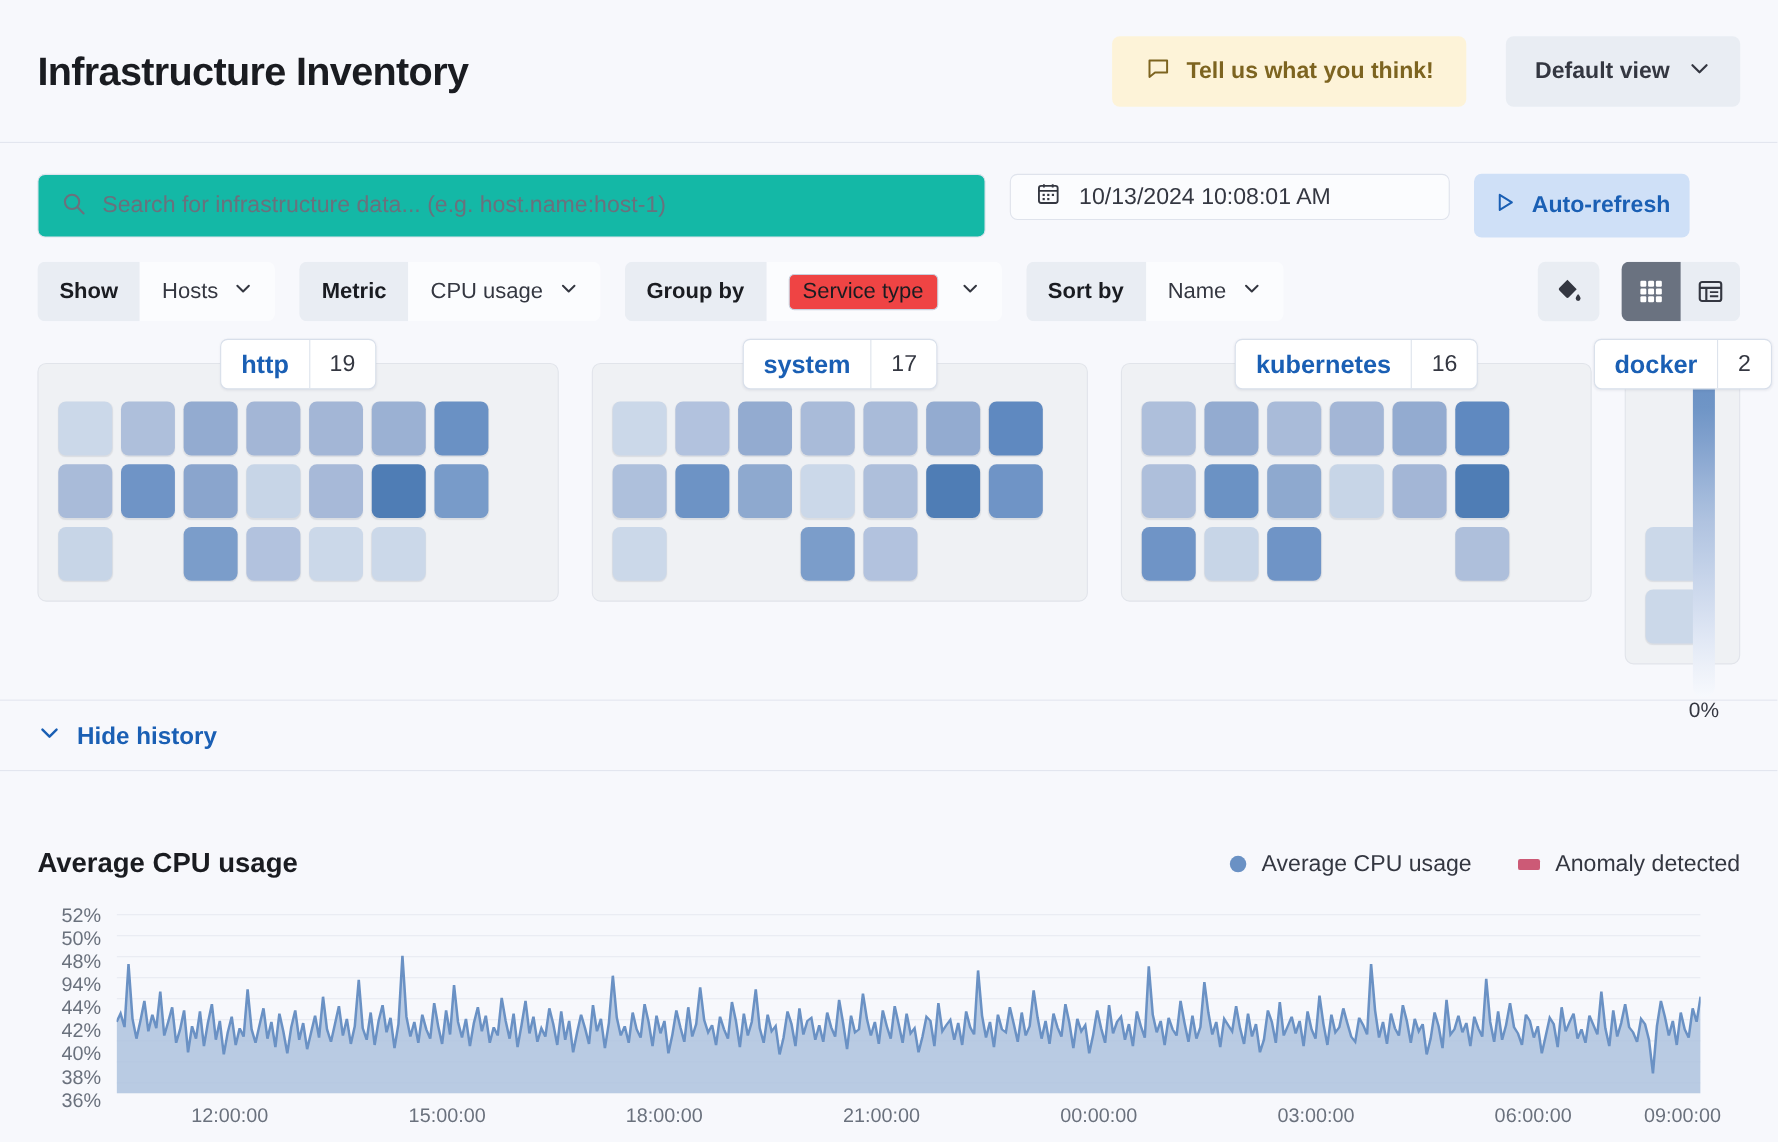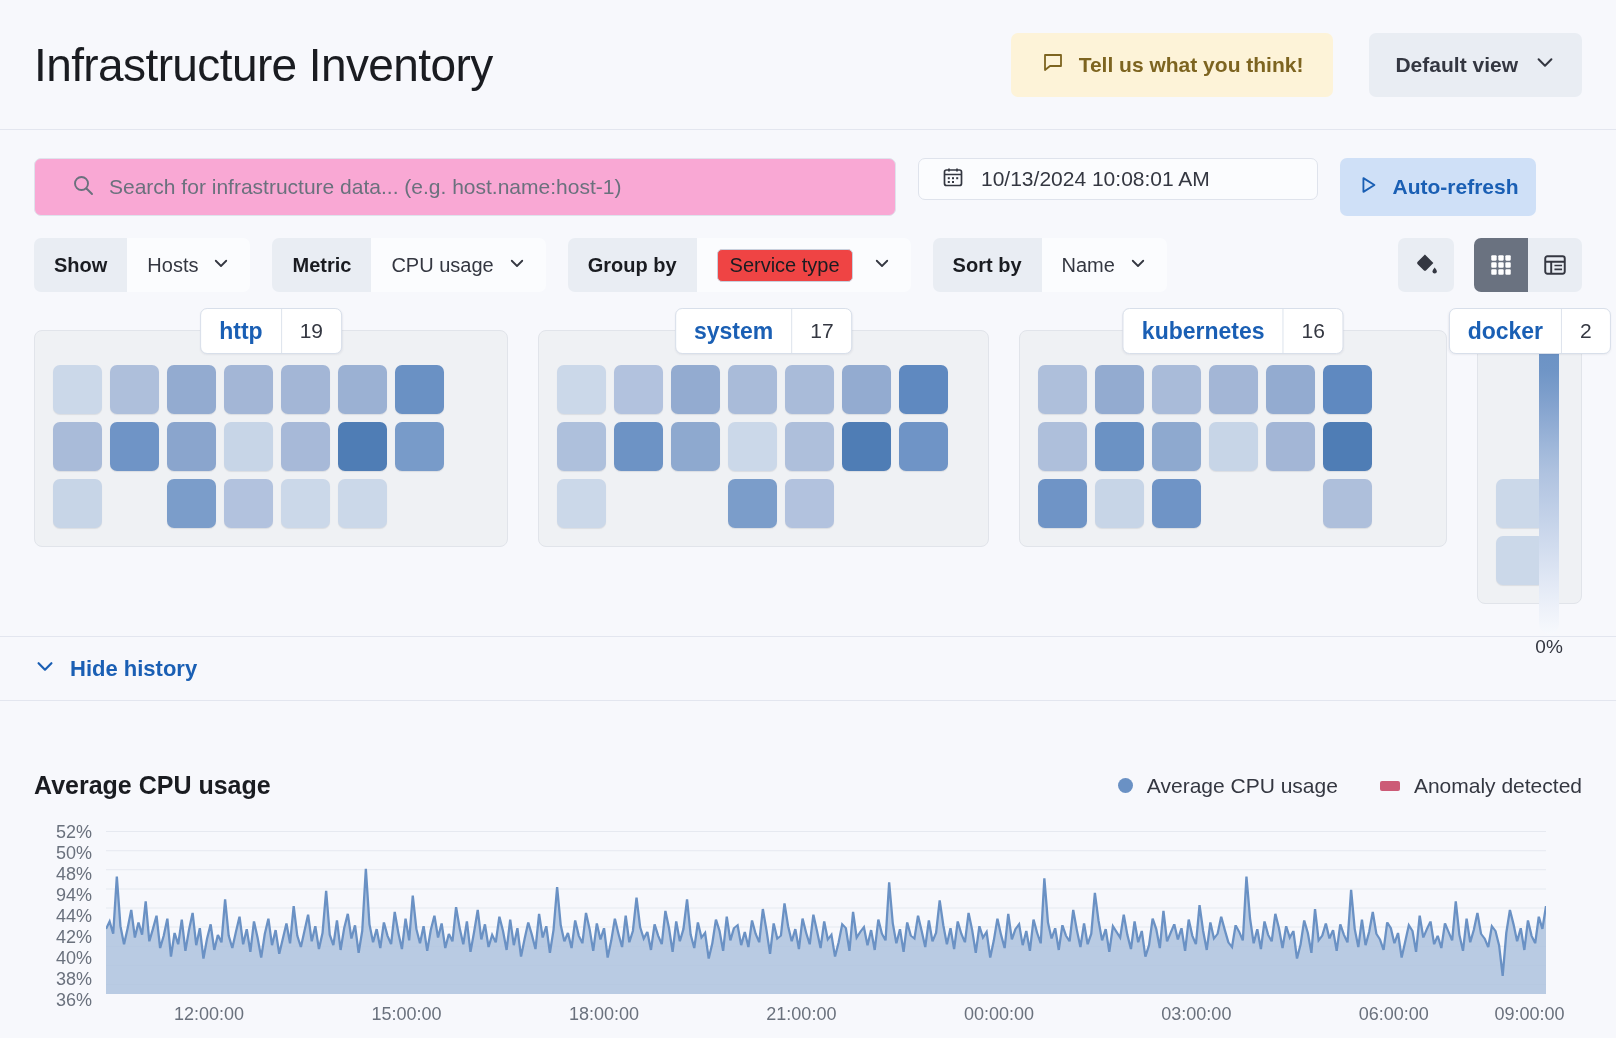--- a/index.html
+++ b/index.html
@@ -14,21 +14,21 @@
 
   
   .header {
     height: 130px;
     display: flex; align-items: center;
     padding: 0 34px;
     border-bottom: 1px solid #e3e6ef;
     background: #f7f8fc;
   }
   .page-title {
-    font-size: 46px; font-weight: 400; letter-spacing: -0.6px;
+    font-size: 36px; font-weight: 700; letter-spacing: -0.6px;
     color: #1a1c21; line-height: 1;
   }
   .header-right { margin-left: auto; display: flex; align-items: center; gap: 36px; }
   .feedback-btn {
     background: #fdf3d8; color: #7d6420;
     border: none; border-radius: 7px;
     height: 64px; padding: 0 30px;
     display: flex; align-items: center; gap: 14px;
     font-size: 21px; font-weight: 700; cursor: pointer;
     font-family: "Liberation Sans", sans-serif;
@@ -41,23 +41,23 @@
     display: flex; align-items: center; gap: 16px;
     font-size: 21px; font-weight: 700; cursor: pointer;
     font-family: "Liberation Sans", sans-serif;
   }
 
   
   .controls { padding: 28px 34px 0 34px; }
   .search-row { display: flex; align-items: stretch; gap: 22px; }
   .search-box {
     flex: 1 1 auto;
-    background: #f9a8d4; border: 1px solid #dfe3ec; border-radius: 7px;
+    background: #14b8a6; border: 1px solid #dfe3ec; border-radius: 7px;
     height: 58px; display: flex; align-items: center; gap: 14px;
-    padding: 0 36px; max-width: 862px;
+    padding: 0 20px; max-width: 862px;
   }
   .search-box input {
     border: none; outline: none; background: transparent;
     font-size: 21px; color: #343741; width: 100%;
     font-family: "Liberation Sans", sans-serif;
   }
   .search-box input::placeholder { color: #6a717d; }
   .date-box {
     width: 400px;
     background: #fbfcfe; border: 1px solid #dfe3ec; border-radius: 7px;

